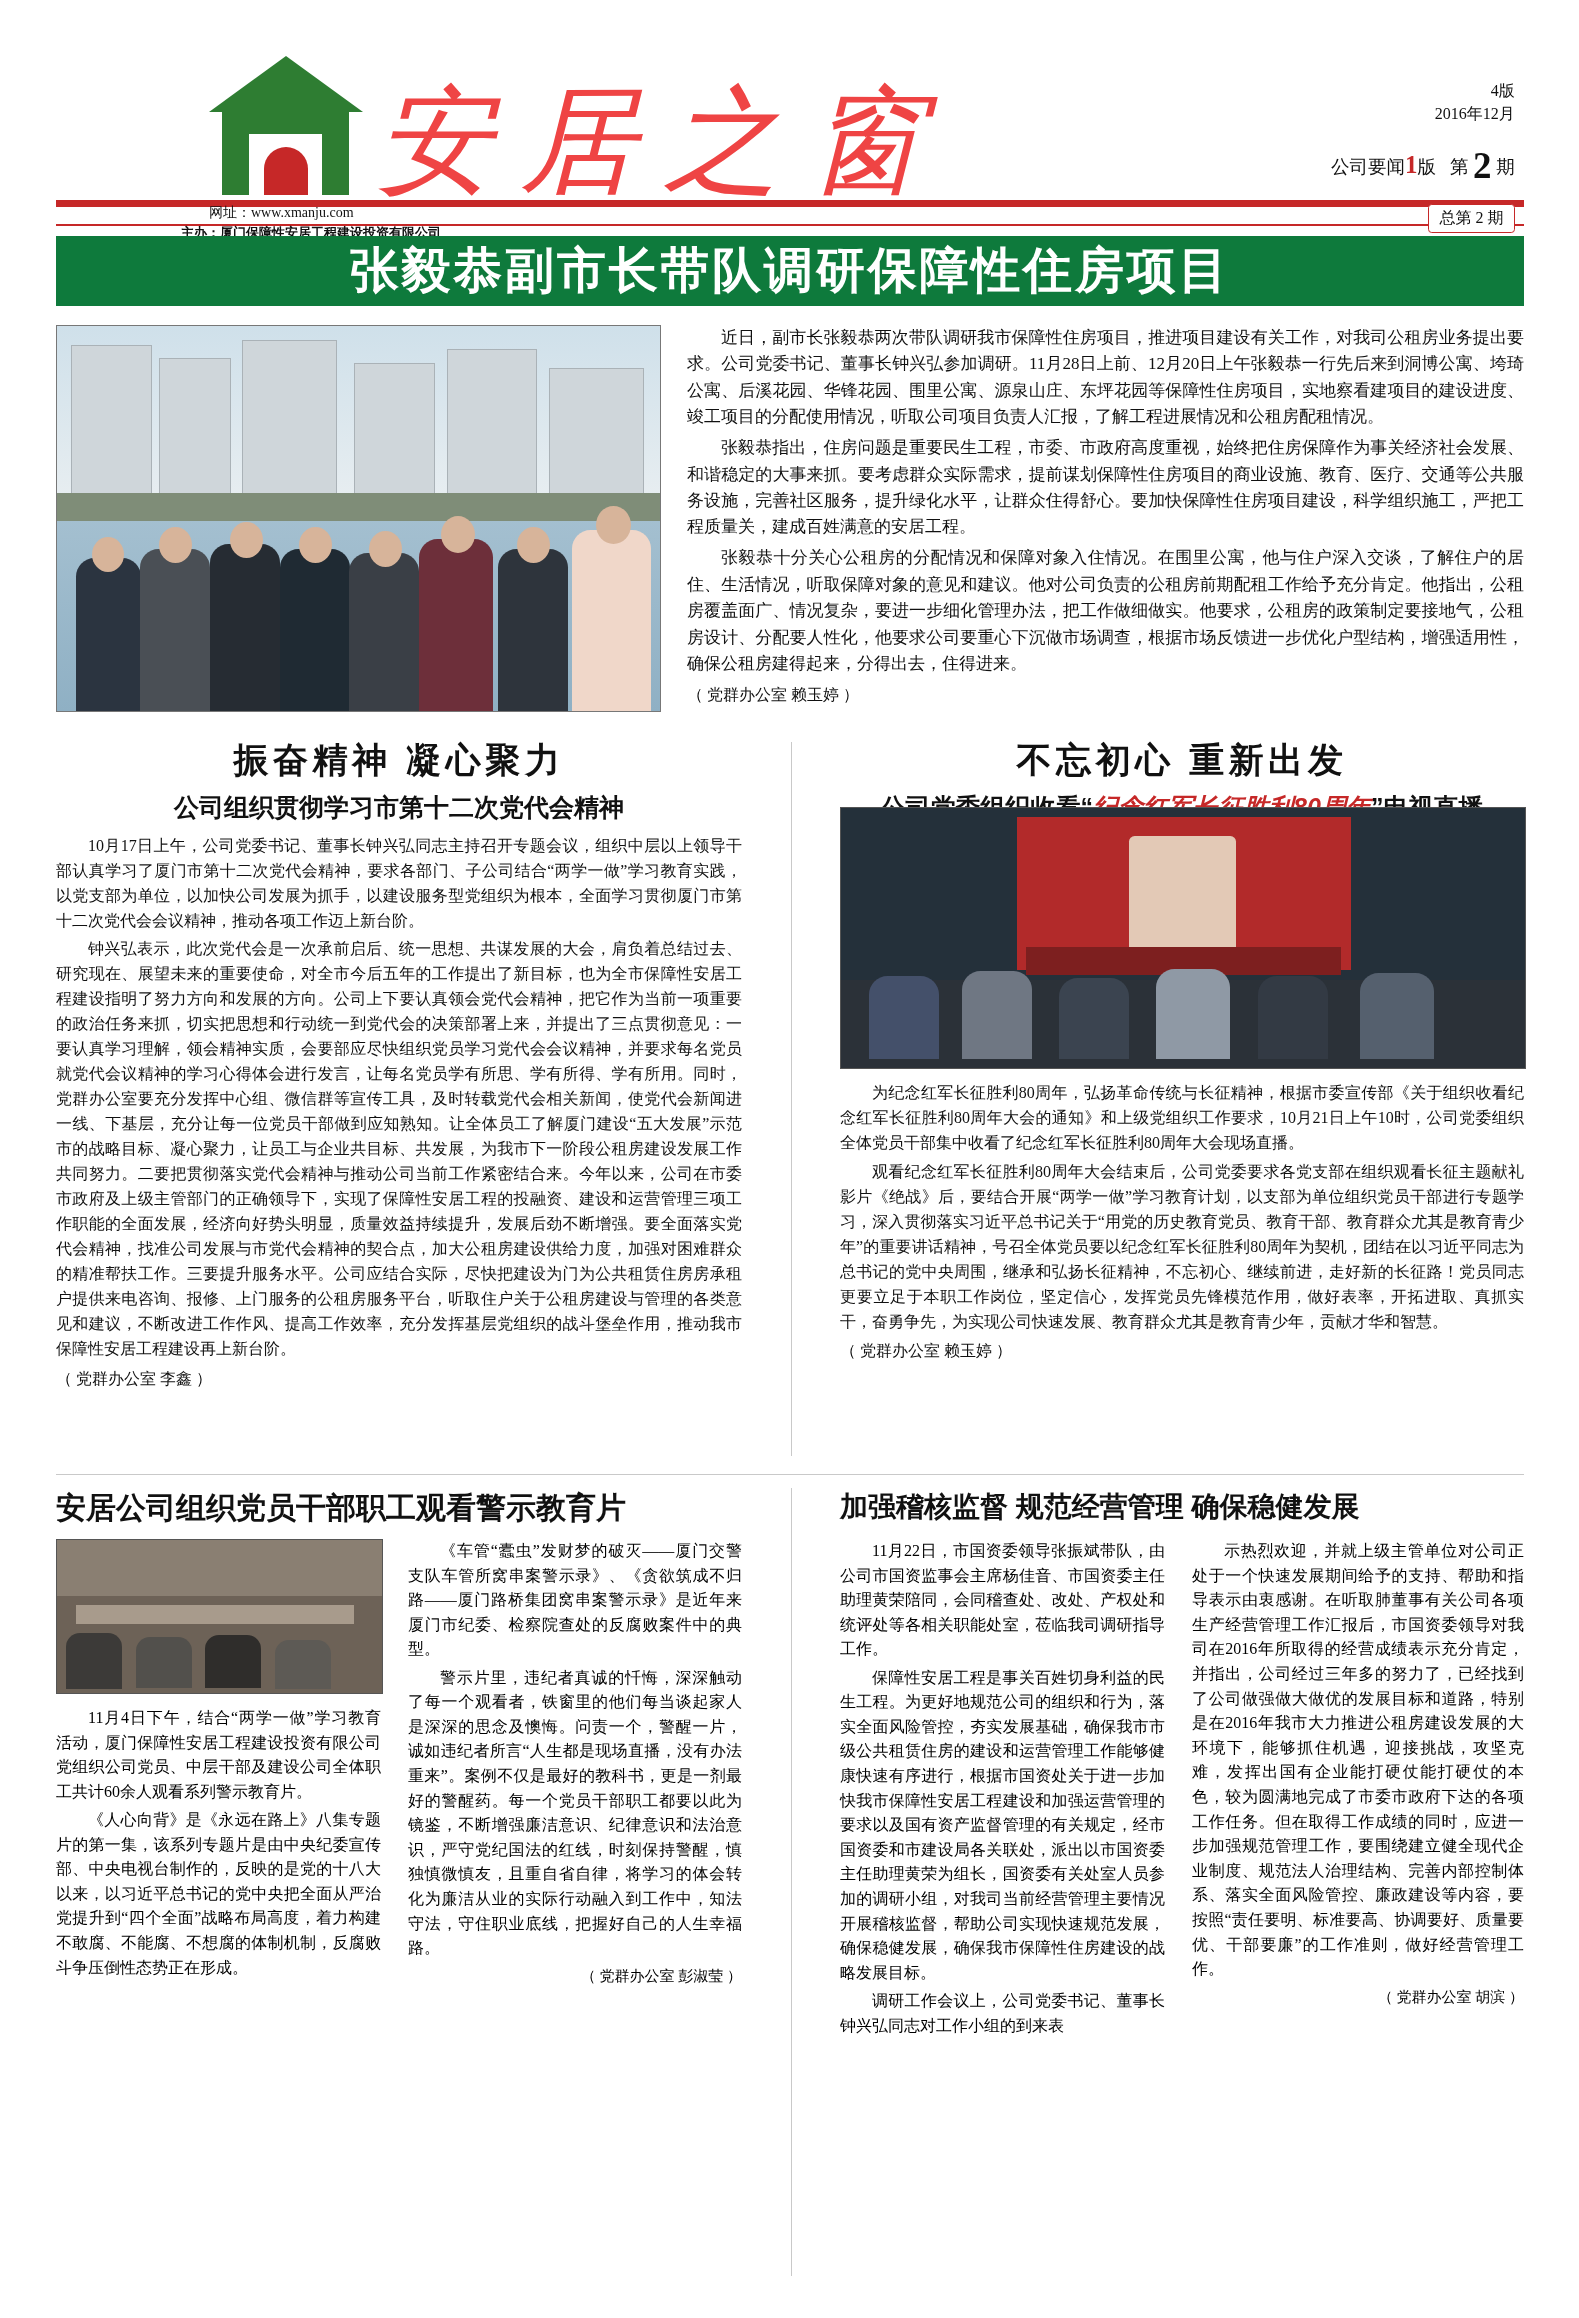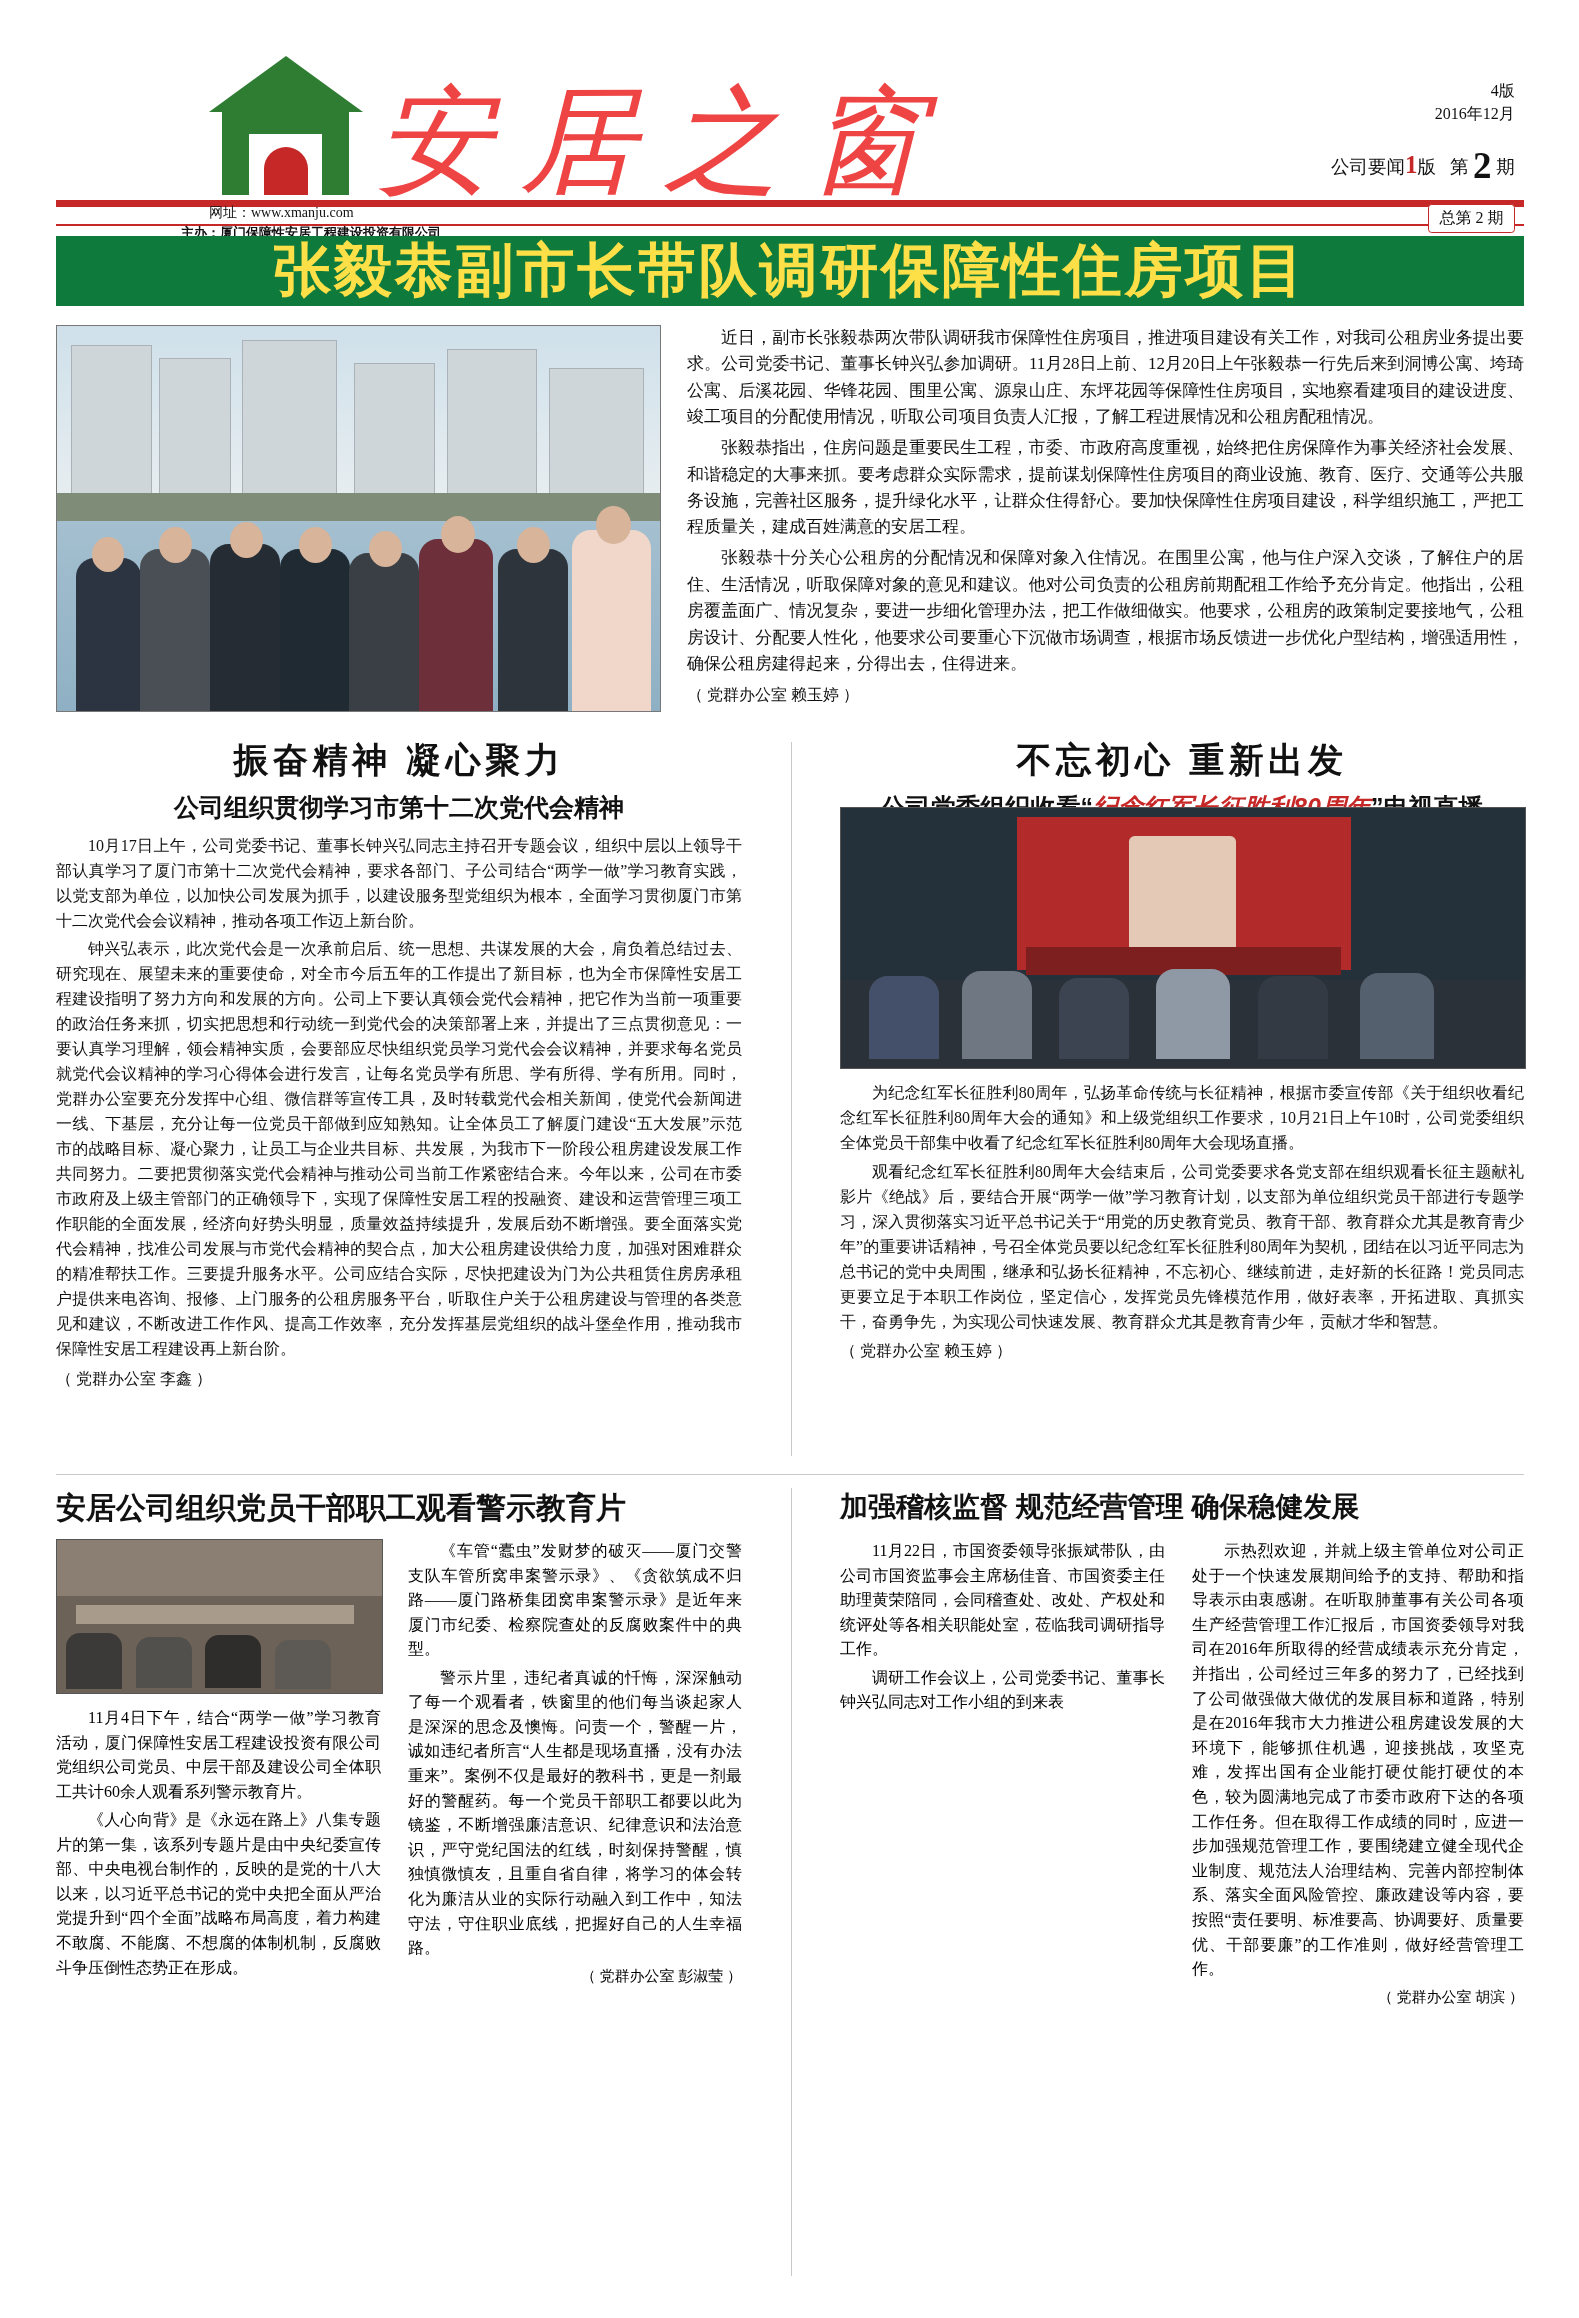--- a/index.html
+++ b/index.html
@@ -50,21 +50,21 @@
   .rule-thin { position:absolute; left:0; right:0; top:187px; height:1.9px; background:#c62828; }
   .siteinfo { position:absolute; left:153px; top:167px; font-size:14px; color:#111; }
   .sponsor { position:absolute; left:125px; top:187px; font-size:13px; color:#111;font-weight:bold; }
 
   
   .headline-bar {
     position:absolute; left:0; top:199px; width:1468px; height:70px; background:#0e7a3c;
     display:flex; align-items:center; justify-content:center;
   }
   .headline-bar h1 {
-    margin:4px; color:#fde047; font-size:58px; font-weight:bold; letter-spacing:2.8px;
+    margin:4px; color:#ffffff; font-size:49px; font-weight:bold; letter-spacing:2.8px;
     font-family:"Liberation Sans", sans-serif;
   }
 
   
   .lead { position:absolute; left:0; top:288px; width:1468px; height:403px;padding-left:24px; }
   .lead-photo {
     position:absolute; left:0; top:0; width:603px; height:385px;
     background:linear-gradient(#b9cfdc,#8fb0c4); overflow:hidden; border:0.5px solid #777;
   }
   .lead-text { position:absolute; left:631px; top:0; width:837px; font-size:17px; line-height:26.4px; color:#111; text-align:justify; }
@@ -241,20 +241,21 @@
     </div>
     <div class="bl-col2">
       <p>《车管“蠹虫”发财梦的破灭——厦门交警支队车管所窝串案警示录》、《贪欲筑成不归路——厦门路桥集团窝串案警示录》是近年来厦门市纪委、检察院查处的反腐败案件中的典型。</p>
       <p>警示片里，违纪者真诚的忏悔，深深触动了每一个观看者，铁窗里的他们每当谈起家人是深深的思念及懊悔。问责一个，警醒一片，诚如违纪者所言“人生都是现场直播，没有办法重来”。案例不仅是最好的教科书，更是一剂最好的警醒药。每一个党员干部职工都要以此为镜鉴，不断增强廉洁意识、纪律意识和法治意识，严守党纪国法的红线，时刻保持警醒，慎独慎微慎友，且重自省自律，将学习的体会转化为廉洁从业的实际行动融入到工作中，知法守法，守住职业底线，把握好自己的人生幸福路。</p>
       <div class="byline-box">（ 党群办公室 彭淑莹 ）</div>
     </div>
 
     <div class="bhead-right">加强稽核监督 规范经营管理 确保稳健发展</div>
     <div class="br-col1">
       <p>11月22日，市国资委领导张振斌带队，由公司市国资监事会主席杨佳音、市国资委主任助理黄荣陪同，会同稽查处、改处、产权处和统评处等各相关职能处室，莅临我司调研指导工作。</p>
+      <p>保障性安居工程是事关百姓切身利益的民生工程。为更好地规范公司的组织和行为，落实全面风险管控，夯实发展基础，确保我市市级公共租赁住房的建设和运营管理工作能够健康快速有序进行，根据市国资处关于进一步加快我市保障性安居工程建设和加强运营管理的要求以及国有资产监督管理的有关规定，经市国资委和市建设局各关联处，派出以市国资委主任助理黄荣为组长，国资委有关处室人员参加的调研小组，对我司当前经营管理主要情况开展稽核监督，帮助公司实现快速规范发展，确保稳健发展，确保我市保障性住房建设的战略发展目标。</p>
       <p>调研工作会议上，公司党委书记、董事长钟兴弘同志对工作小组的到来表</p>
     </div>
     <div class="br-col2">
       <p>示热烈欢迎，并就上级主管单位对公司正处于一个快速发展期间给予的支持、帮助和指导表示由衷感谢。在听取肺董事有关公司各项生产经营管理工作汇报后，市国资委领导对我司在2016年所取得的经营成绩表示充分肯定，并指出，公司经过三年多的努力了，已经找到了公司做强做大做优的发展目标和道路，特别是在2016年我市大力推进公租房建设发展的大环境下，能够抓住机遇，迎接挑战，攻坚克难，发挥出国有企业能打硬仗能打硬仗的本色，较为圆满地完成了市委市政府下达的各项工作任务。但在取得工作成绩的同时，应进一步加强规范管理工作，要围绕建立健全现代企业制度、规范法人治理结构、完善内部控制体系、落实全面风险管控、廉政建设等内容，要按照“责任要明、标准要高、协调要好、质量要优、干部要廉”的工作准则，做好经营管理工作。</p>
       <div class="byline-box">（ 党群办公室 胡滨 ）</div>
     </div>
   </div>
 
  </div>
 </div>

